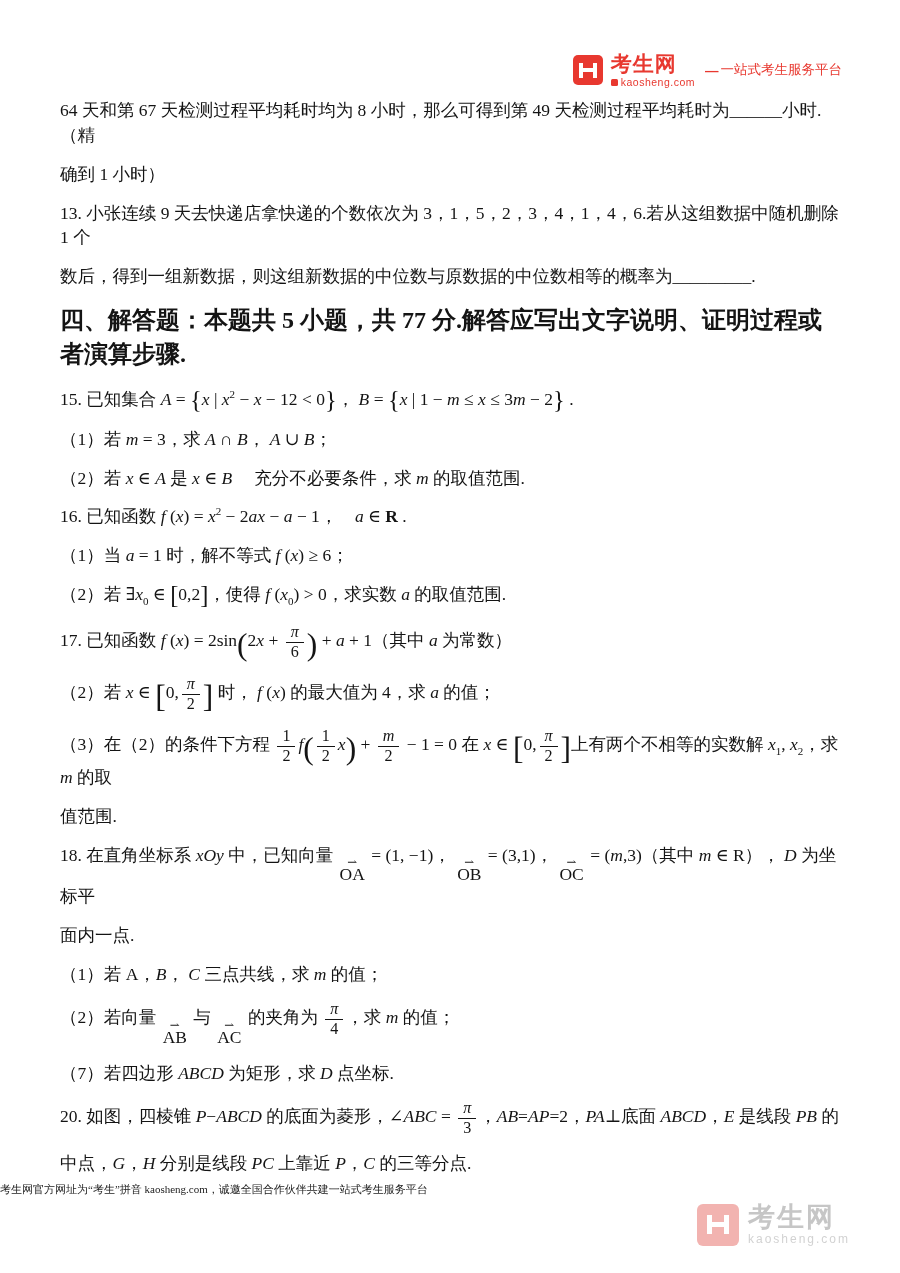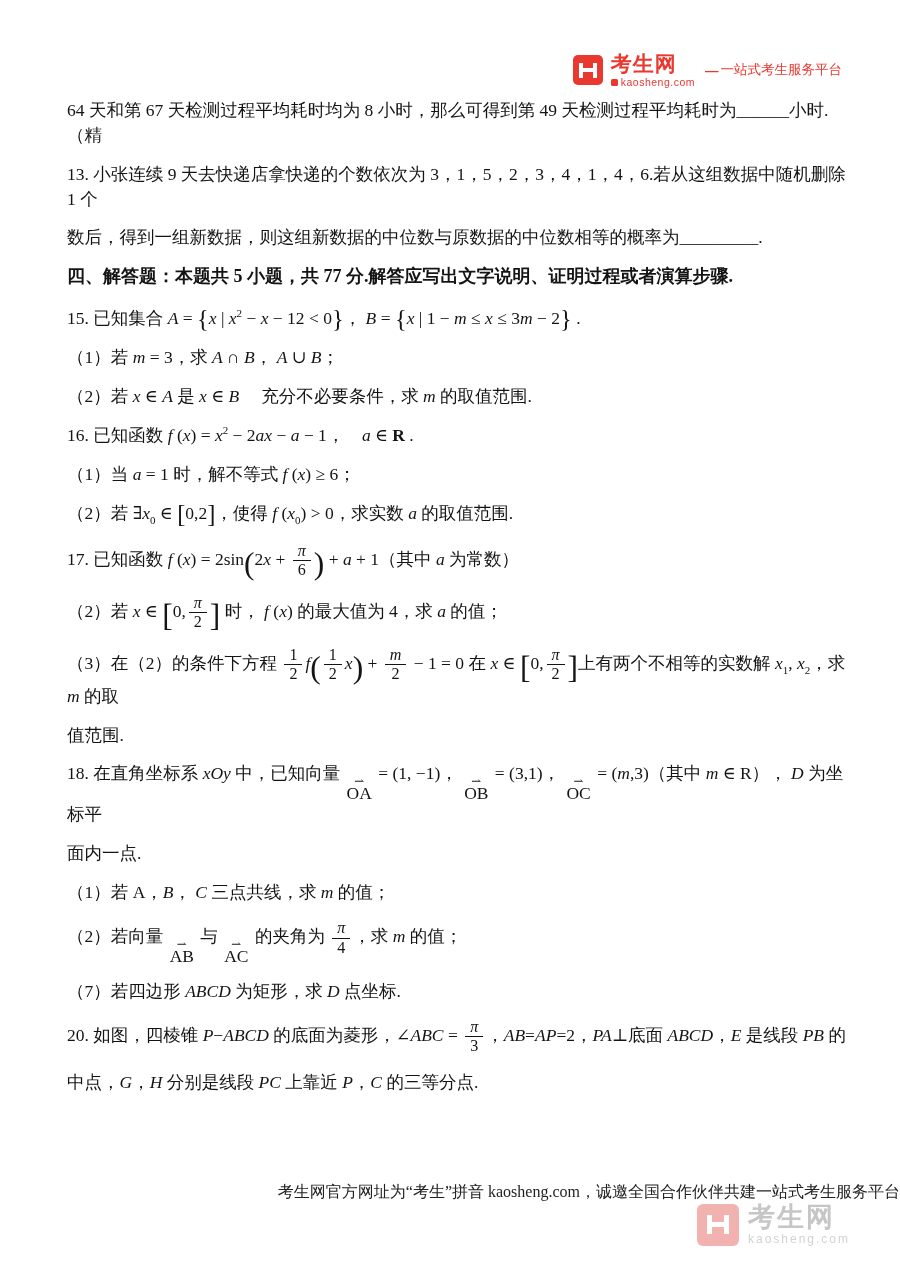--- a/index.html
+++ b/index.html
@@ -3,23 +3,23 @@
 <meta charset="utf-8">
 <style>
   * { box-sizing: border-box; }
   html,body { margin:0; padding:0; }
   body {
     width:900px; height:1273px; background:#ffffff; position:relative; overflow:hidden;
     font-family:"Liberation Serif","DejaVu Serif",serif; color:#141414;
   }
 
   
-  .exam-body { position:absolute; left:67px; top:98px; width:784px; }
+  .exam-body { position:absolute; left:60px; top:98px; width:784px; }
   .line { font-size:17.5px; line-height:1.42; margin-bottom:14px; }
-  .line.bold { font-weight:700; font-size:18px; margin-top:2px; margin-bottom:16px; }
+  .line.bold { font-weight:700; font-size:24px; margin-top:2px; margin-bottom:16px; }
   .t  { }
   .r  { }
   .m  { font-style:italic; }
   .rb { font-weight:700; }
   sup.sp { font-size:11px; }
   sub.sb { font-size:11px; }
   .bp  { font-size:1.4em;  line-height:1; vertical-align:-0.12em; }
   .bp2 { font-size:1.8em;  line-height:1; vertical-align:-0.3em; font-weight:400; }
   .frac { display:inline-flex; flex-direction:column; vertical-align:middle; text-align:center;
           margin:0 3px; line-height:1.15; font-size:0.92em; }
@@ -43,22 +43,22 @@
   .logo-brand { color:#e8382f; font-weight:700; font-size:21px; line-height:24px;
                 font-family:"Liberation Sans",sans-serif; letter-spacing:1px; }
   .logo-domain { color:#e8382f; font-size:10.5px; letter-spacing:.5px; display:flex;
                  align-items:center; gap:3px; font-family:"Liberation Sans",sans-serif; }
   .domain-dot { width:7px; height:7px; background:#e8382f; border-radius:1.5px; }
   .logo-tagline { color:#e8382f; font-size:13.5px; margin-top:9px; margin-left:2px;
                   display:flex; align-items:center; font-family:"Liberation Sans",sans-serif; }
   .logo-dash { margin-right:2px; font-weight:700; }
 
   
-  .footer { position:absolute; left:0; right:0; top:1182px; text-align:right;
-            font-size:16px; color:#222222; }
+  .footer { position:absolute; left:0; right:0; top:1182px; text-align:left;
+            font-size:11px; color:#222222; }
 
   
   .wm { position:absolute; right:50px; top:1203px; display:flex; align-items:center; gap:9px; }
   .wm-mark { width:42px; height:42px; background:#f2b3b0; border-radius:6px;
              display:flex; align-items:center; justify-content:center; }
   .wm-mark .lm { width:22px; height:19px; }
   .wm-mark .lm .l { width:5px; height:19px; }
   .wm-mark .lm .rr { width:5px; height:19px; }
   .wm-mark .lm .c { left:5px; right:5px; top:7px; height:5px; }
   .wm-col { display:flex; flex-direction:column; }
@@ -86,20 +86,21 @@
     </div>
   </div>
   <div class="logo-tagline">
     <span class="logo-dash">—</span>
     <span>一站式考生服务平台</span>
   </div>
 </div>
 
 <div class="exam-body">
     <div class="line"><span class="t">64 天和第 67 天检测过程平均耗时均为 8 小时，那么可得到第 49 天检测过程平均耗时为______小时.（精</span></div>
+    <div class="line"><span class="t">确到 1 小时）</span></div>
     <div class="line"><span class="t">13. 小张连续 9 天去快递店拿快递的个数依次为 3，1，5，2，3，4，1，4，6.若从这组数据中随机删除 1 个</span></div>
     <div class="line"><span class="t">数后，得到一组新数据，则这组新数据的中位数与原数据的中位数相等的概率为_________.</span></div>
     <div class="line bold"><span class="t">四、解答题：本题共 5 小题，共 77 分.解答应写出文字说明、证明过程或者演算步骤.</span></div>
     <div class="line"><span class="t">15. 已知集合 </span><span class="m">A</span><span class="r"> = </span><span class="bp">{</span><span class="m">x</span><span class="r"> | </span><span class="m">x</span><sup class="sp">2</sup><span class="r"> − </span><span class="m">x</span><span class="r"> − 12 &lt; 0</span><span class="bp">}</span><span class="t">， </span><span class="m">B</span><span class="r"> = </span><span class="bp">{</span><span class="m">x</span><span class="r"> | 1 − </span><span class="m">m</span><span class="r"> ≤ </span><span class="m">x</span><span class="r"> ≤ 3</span><span class="m">m</span><span class="r"> − 2</span><span class="bp">}</span><span class="r"> .</span></div>
     <div class="line"><span class="t">（1）若 </span><span class="m">m</span><span class="r"> = 3</span><span class="t">，求 </span><span class="m">A</span><span class="r"> ∩ </span><span class="m">B</span><span class="t">， </span><span class="m">A</span><span class="r"> ∪ </span><span class="m">B</span><span class="t">；</span></div>
     <div class="line"><span class="t">（2）若 </span><span class="m">x</span><span class="r"> ∈ </span><span class="m">A</span><span class="t"> 是 </span><span class="m">x</span><span class="r"> ∈ </span><span class="m">B</span><span class="t">　 充分不必要条件，求 </span><span class="m">m</span><span class="t"> 的取值范围.</span></div>
     <div class="line"><span class="t">16. 已知函数 </span><span class="m">f</span><span class="r"> (</span><span class="m">x</span><span class="r">) = </span><span class="m">x</span><sup class="sp">2</sup><span class="r"> − 2</span><span class="m">ax</span><span class="r"> − </span><span class="m">a</span><span class="r"> − 1</span><span class="t">，　</span><span class="m">a</span><span class="r"> ∈ </span><span class="rb">R</span><span class="r"> .</span></div>
     <div class="line"><span class="t">（1）当 </span><span class="m">a</span><span class="r"> = 1</span><span class="t"> 时，解不等式 </span><span class="m">f</span><span class="r"> (</span><span class="m">x</span><span class="r">) ≥ 6</span><span class="t">；</span></div>
     <div class="line"><span class="t">（2）若 </span><span class="r">∃</span><span class="m">x</span><sub class="sb">0</sub><span class="r"> ∈ </span><span class="bp">[</span><span class="r">0,2</span><span class="bp">]</span><span class="t">，使得 </span><span class="m">f</span><span class="r"> (</span><span class="m">x</span><sub class="sb">0</sub><span class="r">) &gt; 0</span><span class="t">，求实数 </span><span class="m">a</span><span class="t"> 的取值范围.</span></div>
     <div class="line"><span class="t">17. 已知函数 </span><span class="m">f</span><span class="r"> (</span><span class="m">x</span><span class="r">) = 2sin</span><span class="bp2">(</span><span class="r">2</span><span class="m">x</span><span class="r"> + </span><span class="frac">

